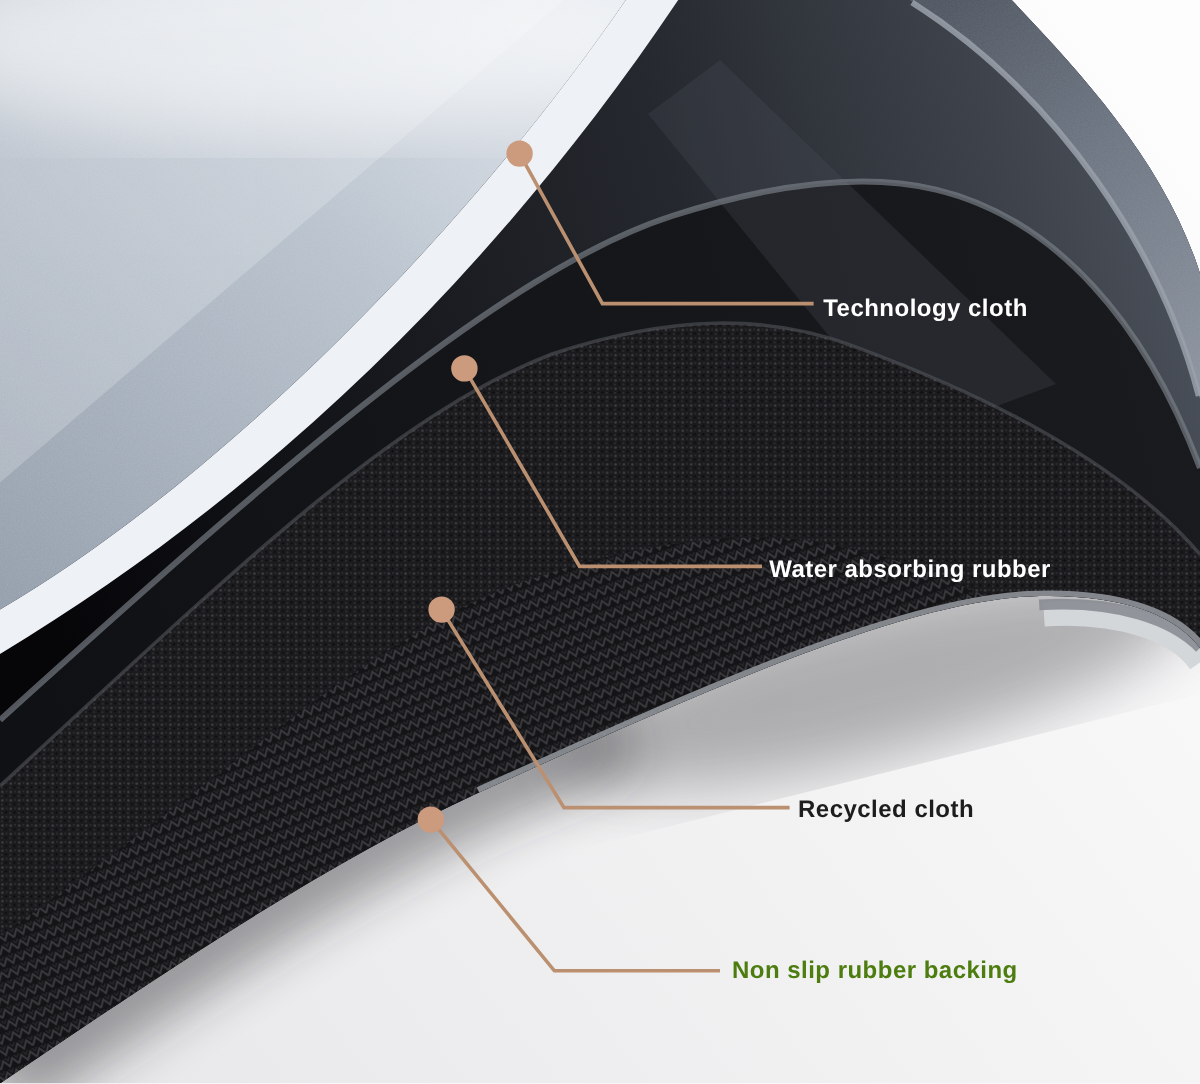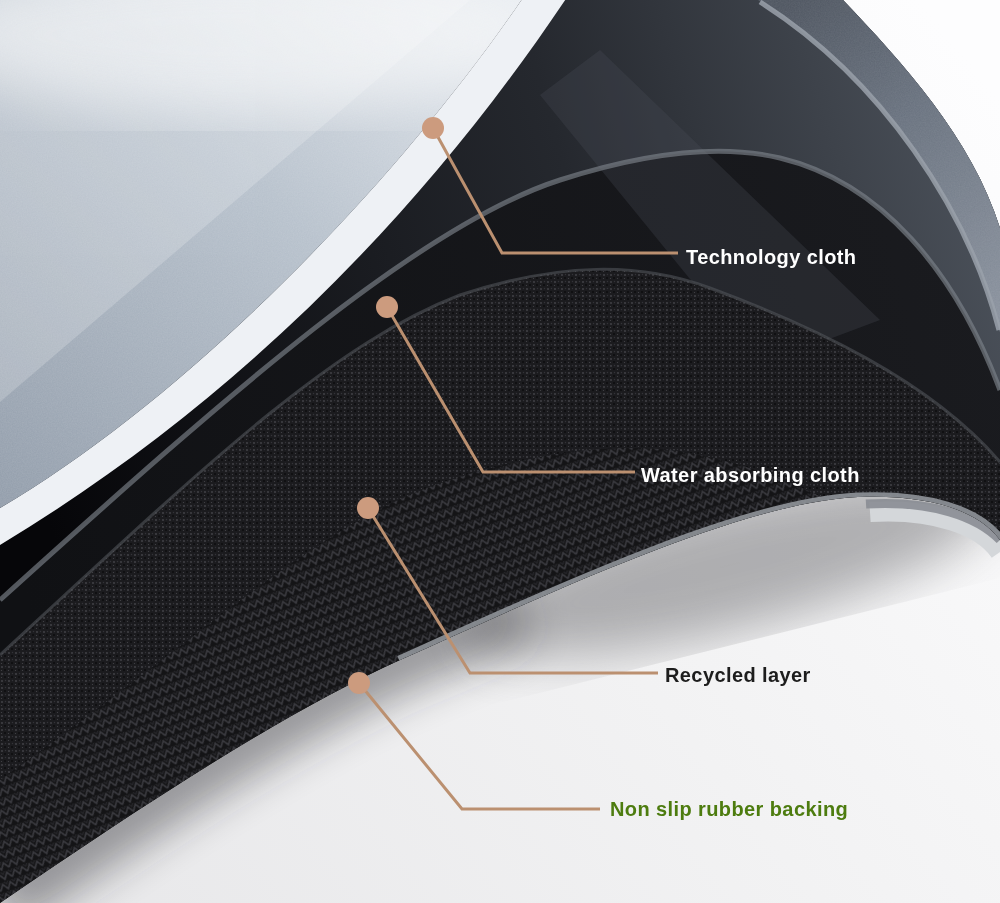--- a/index.html
+++ b/index.html
@@ -128,16 +128,16 @@
       <polyline class="leader" points="368,508 470,673 658,673"></polyline>
       <polyline class="leader" points="359,683 462,809 600,809"></polyline>
       <circle class="cdot" cx="433" cy="128" r="11"></circle>
       <circle class="cdot" cx="387" cy="307" r="11"></circle>
       <circle class="cdot" cx="368" cy="508" r="11"></circle>
       <circle class="cdot" cx="359" cy="683" r="11"></circle>
     </g>
   </svg>
 
   <div class="layer-label lbl-1" style="color: rgb(255, 255, 255);">Technology cloth</div>
-  <div class="layer-label lbl-2" style="color: rgb(255, 255, 255);">Water absorbing cloth</div>
-  <div class="layer-label lbl-3" style="color: rgb(29, 29, 29);">Recycled layer</div>
+  <div class="layer-label lbl-2" style="color: rgb(255, 255, 255);">Water absorbing rubber</div>
+  <div class="layer-label lbl-3" style="color: rgb(29, 29, 29);">Recycled cloth</div>
   <div class="layer-label lbl-4" style="color: #4d7c0f;">Non slip rubber backing</div>
 </div>
 
 </body></html>

